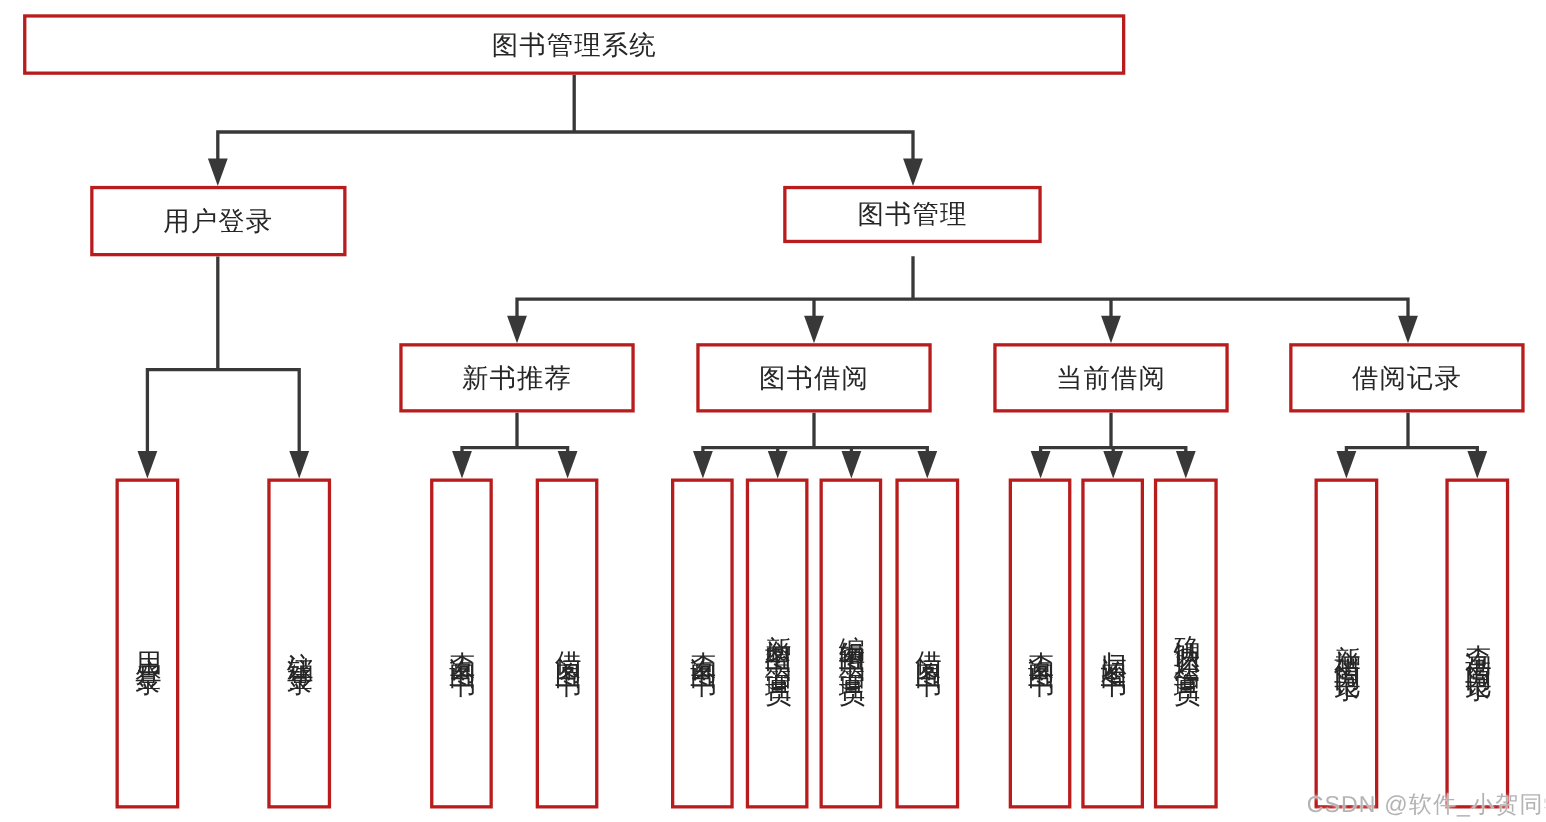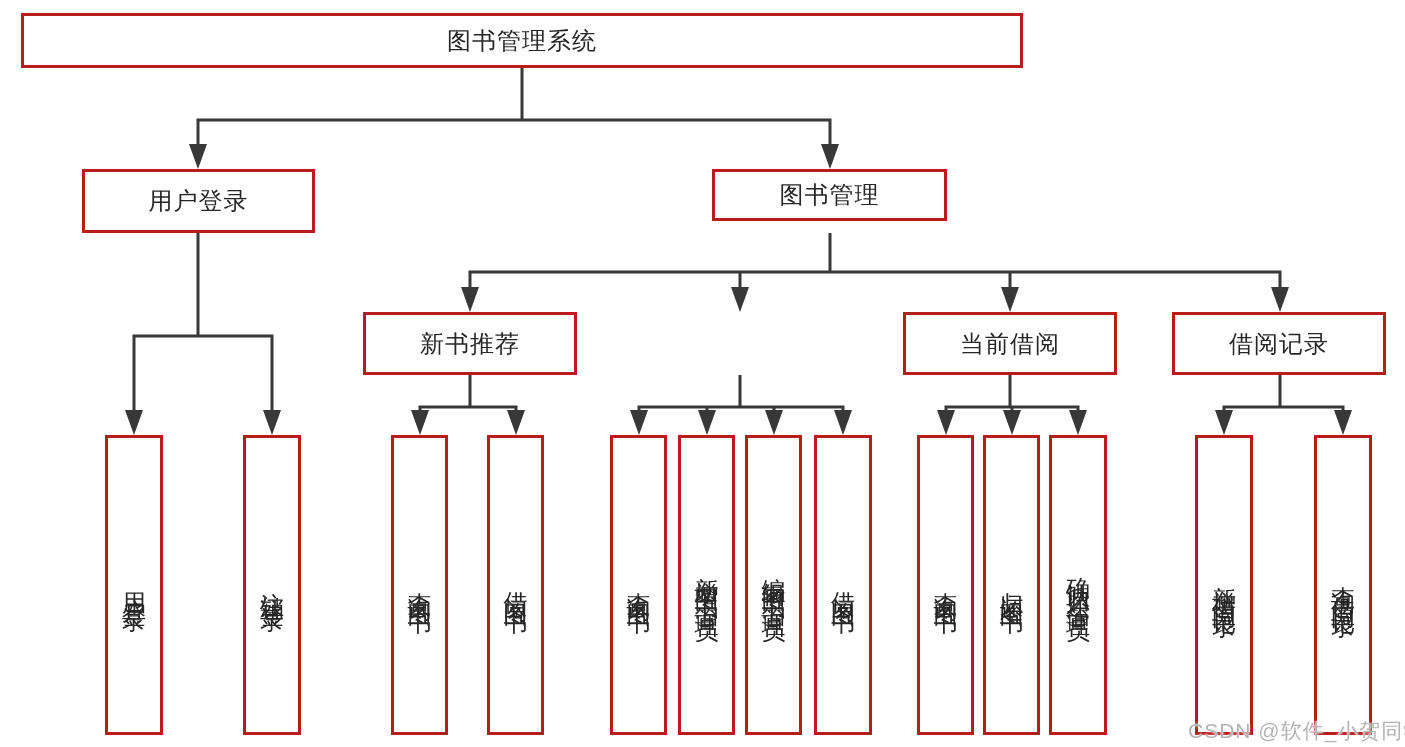--- a/index.html
+++ b/index.html
@@ -74,20 +74,23 @@
   <div class="box" style="left:82px;top:169px;width:233px;height:64px">
     <span class="hlabel">用户登录</span>
   </div>
   <div class="box" style="left:712px;top:169px;width:235px;height:52px">
     <span class="hlabel">图书管理</span>
   </div>
 
   <div class="box" style="left:363px;top:312px;width:214px;height:63px">
     <span class="hlabel">新书推荐</span>
   </div>
+  <div class="box" style="left:633px;top:312px;width:214px;height:63px">
+    <span class="hlabel">图书借阅</span>
+  </div>
   <div class="box" style="left:903px;top:312px;width:214px;height:63px">
     <span class="hlabel">当前借阅</span>
   </div>
   <div class="box" style="left:1172px;top:312px;width:214px;height:63px">
     <span class="hlabel">借阅记录</span>
   </div>
 
   <div class="box leaf" style="left:105px;top:435px;width:58px;height:300px">
     <span class="vtext">用户登录</span>
   </div>

